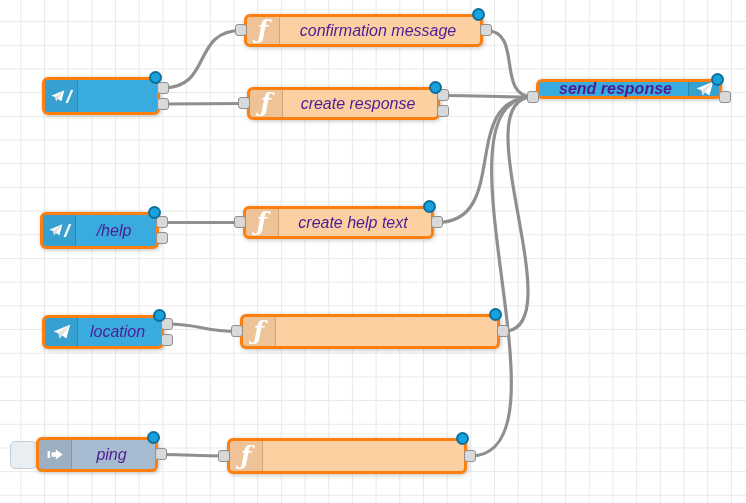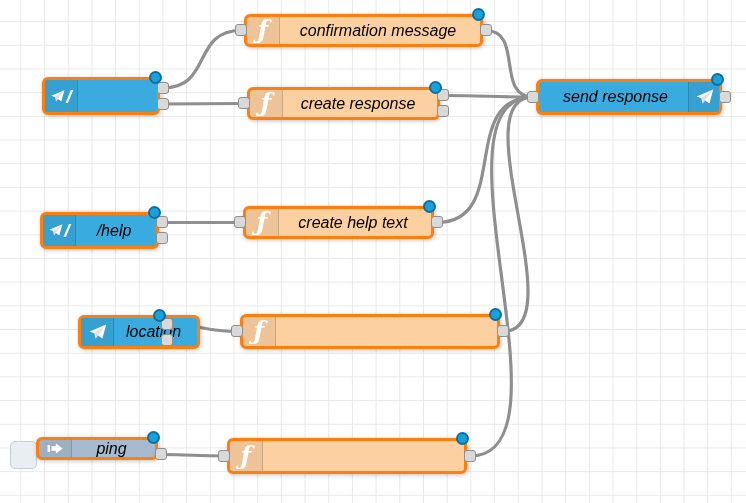--- a/index.html
+++ b/index.html
@@ -18,21 +18,21 @@
   .node{
     position:absolute;box-sizing:border-box;z-index:2;
     border:3px solid #ff7f0e;border-radius:6px;
     box-shadow:1px 1px 4px rgba(0,0,0,.25);
   }
   .iconbox{position:absolute;top:0;bottom:0;background:rgba(0,0,0,.06);
     display:flex;align-items:center;justify-content:center;overflow:hidden;}
   .iconbox.left{left:0;width:32px;border-right:1px solid rgba(0,0,0,.15);}
   .iconbox.right{right:0;width:30px;border-left:1px solid rgba(0,0,0,.15);}
   .label{position:absolute;top:0;bottom:0;display:flex;align-items:center;justify-content:center;
-    font-style:italic;font-size:16px;color:#000000;white-space:nowrap;}
+    font-style:italic;font-size:16px;color:#4c1d95;white-space:nowrap;}
   .label.ileft{left:33px;right:4px;}
   .label.iright{left:4px;right:31px;}
   .fglyph{font-family:"DejaVu Serif",serif;font-style:italic;font-weight:700;
     font-size:25px;color:#fff;line-height:1;margin-top:-2px;}
   .slashglyph{font-style:italic;font-weight:700;font-size:19px;color:#fff;
     line-height:1;margin-left:1px;}
   .port{position:absolute;width:10px;height:10px;background:#d9d9d9;
     border:1.5px solid #8f8f8f;border-radius:3px;z-index:3;}
   .dot{position:absolute;width:9px;height:9px;background:#18a2dd;
     border:2.5px solid #0f6f9c;border-radius:50%;z-index:4;}
@@ -80,21 +80,21 @@
       <div class="node" style="left: 247px; top: 87px; width: 193px; height: 33px; background: rgb(253, 208, 162);">
         <div class="iconbox left">
           <span class="fglyph">ƒ</span>
         </div>
         <div class="label ileft">create response</div>
       </div>
       <div class="port" style="left: 237.5px; top: 97px;"></div>
       <div class="port" style="left: 436.5px; top: 89px;"></div>
       <div class="port" style="left: 436.5px; top: 105px;"></div>
       <div class="dot" style="left: 429px; top: 81px;"></div>
-      <div class="node" style="left: 536px; top: 79px; width: 186px; height: 36px; background: rgb(58, 171, 223);">
+      <div class="node" style="left: 536px; top: 79px; width: 186px; height: 20px; background: rgb(58, 171, 223); font-weight: bold;">
         <div class="iconbox right">
           <svg width="19" height="19" viewBox="0 0 24 24">
     <path fill="#fff" d="M23 2 L2 10.8 l5.9 2.1 1.7 7.1 3.1-4.1 5.5 3.7 Z"></path>
     <path fill="rgba(0,0,0,0.12)" d="M9.6 20 l-1.7-7.1 L23 2 Z"></path>
           </svg>
         </div>
         <div class="label iright">send response</div>
       </div>
       <div class="port" style="left: 526.5px; top: 90.5px;"></div>
       <div class="port" style="left: 718.5px; top: 90.5px;"></div>
@@ -114,42 +114,42 @@
       <div class="dot" style="left: 148px; top: 206px;"></div>
       <div class="node" style="left: 243px; top: 206px; width: 191px; height: 33px; background: rgb(253, 208, 162);">
         <div class="iconbox left">
           <span class="fglyph">ƒ</span>
         </div>
         <div class="label ileft">create help text</div>
       </div>
       <div class="port" style="left: 233.5px; top: 216px;"></div>
       <div class="port" style="left: 430.5px; top: 216px;"></div>
       <div class="dot" style="left: 423px; top: 200px;"></div>
-      <div class="node" style="left: 42px; top: 315px; width: 122px; height: 34px; background: rgb(58, 171, 223); margin-left: 36px;">
+      <div class="node" style="left: 42px; top: 315px; width: 122px; height: 34px; background: rgb(58, 171, 223);">
         <div class="iconbox left">
           <svg width="19" height="19" viewBox="0 0 24 24">
     <path fill="#fff" d="M23 2 L2 10.8 l5.9 2.1 1.7 7.1 3.1-4.1 5.5 3.7 Z"></path>
     <path fill="rgba(0,0,0,0.12)" d="M9.6 20 l-1.7-7.1 L23 2 Z"></path>
           </svg>
         </div>
         <div class="label ileft">location</div>
       </div>
       <div class="port" style="left: 160.5px; top: 317.5px;"></div>
       <div class="port" style="left: 160.5px; top: 333.5px;"></div>
       <div class="dot" style="left: 153px; top: 309px;"></div>
       <div class="node" style="left: 240px; top: 314px; width: 260px; height: 35px; background: rgb(253, 208, 162);">
         <div class="iconbox left">
           <span class="fglyph">ƒ</span>
         </div>
       </div>
       <div class="port" style="left: 230.5px; top: 325px;"></div>
       <div class="port" style="left: 496.5px; top: 325px;"></div>
       <div class="dot" style="left: 489px; top: 308px;"></div>
       <div class="inject-button" style="left: 10px; top: 440.5px;"></div>
-      <div class="node" style="left: 36px; top: 437px; width: 122px; height: 23px; background: rgb(166, 187, 207);">
+      <div class="node" style="left: 36px; top: 437px; width: 122px; height: 35px; background: rgb(166, 187, 207);">
         <div class="iconbox left">
           <svg width="19" height="19" viewBox="0 0 24 24">
     <path fill="#fff" d="M2 7.5h3v9H2z"></path>
     <path fill="#fff" d="M7 9.3h5.5V5.6L21 12l-8.5 6.4v-3.7H7z"></path>
           </svg>
         </div>
         <div class="label ileft">ping</div>
       </div>
       <div class="port" style="left: 154.5px; top: 448px;"></div>
       <div class="dot" style="left: 147px; top: 431px;"></div>

